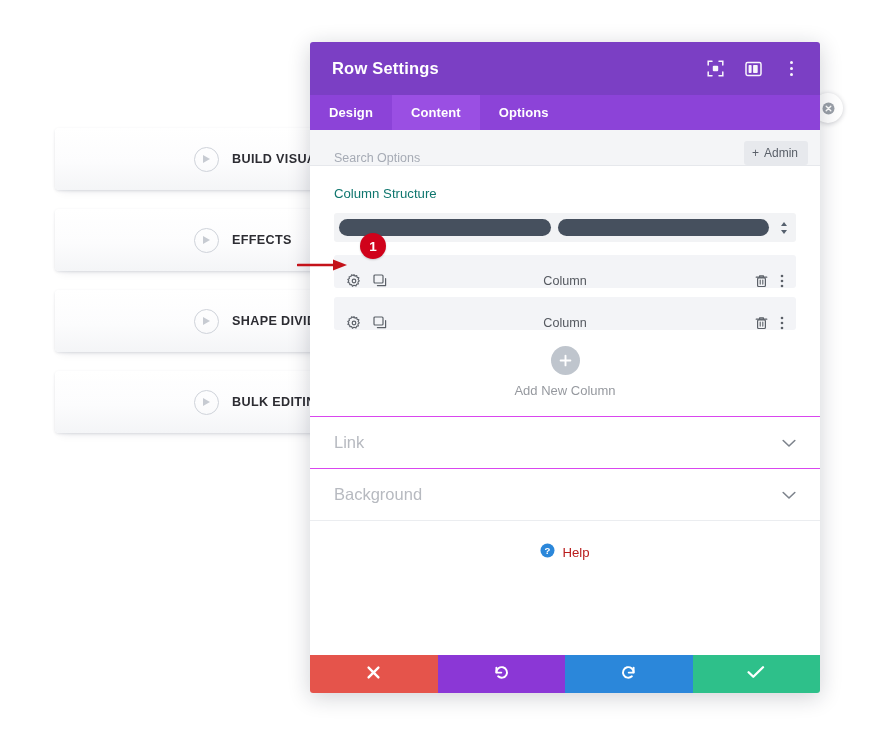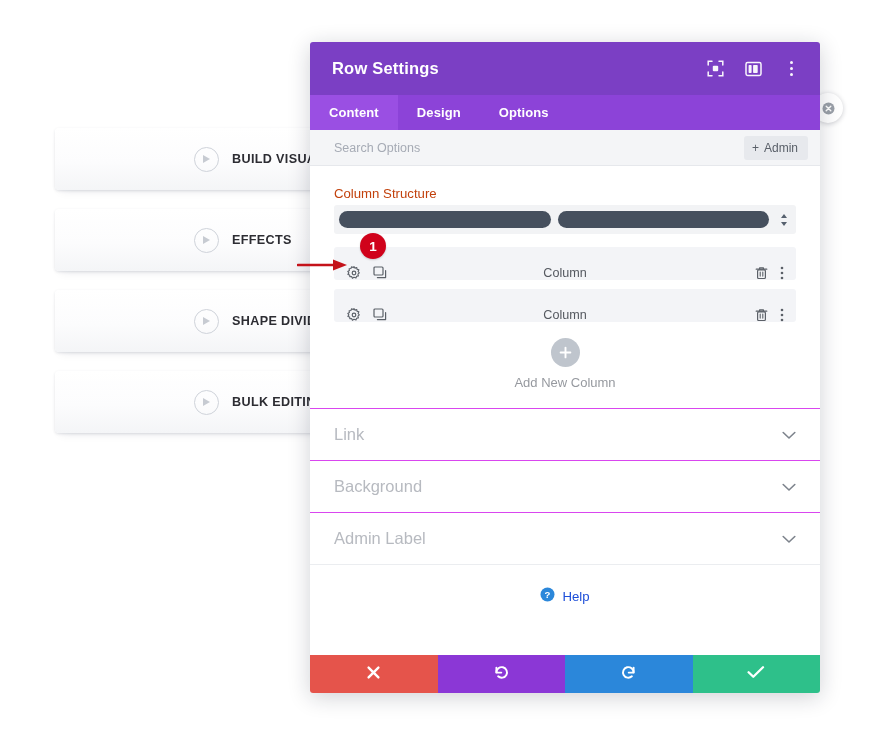--- a/index.html
+++ b/index.html
@@ -67,42 +67,42 @@
     padding: 0 19px; height: 100%;
     display:flex; align-items:center; justify-content:center;
     color:#fff; font-size:13px; font-weight:700; cursor:pointer;
     letter-spacing:.1px;
   }
   .tab.active { background: #9a4fe3; }
 
   .searchbar {
     height: 36px; background:#f4f5f7;
     border-bottom: 1px solid #e6e8ec;
-    display:flex; align-items:center;
+    display:flex; align-items:flex-end;
     padding: 0 12px 0 24px; flex:none;
   }
   .search-input {
     border:0; background:transparent; outline:none;
     font-family:"Liberation Sans", sans-serif;
     font-size:12.5px; color:#6c7280; flex:1; padding:0;
   }
   .search-input::placeholder { color:#a6abb5; }
   .filter-btn {
     background:#e7e9ed; border-radius:3px;
     font-size:12px; color:#5a6069; font-weight:400;
     padding: 5px 10px 5px 8px; display:flex; align-items:center; gap:5px;
     cursor:pointer; white-space:nowrap;
   }
   .filter-plus { font-size:12px; line-height:1; }
 
   .modal-body { flex:1; overflow:hidden; background:#fff; }
 
   .section-pad { padding: 20px 24px 18px 24px; }
   .field-label {
-    font-size:13.2px; color:#c2410c; margin-bottom: 4px;
+    font-size:13.2px; color:#0f766e; margin-bottom: 12px;
   }
 
   
   .struct-select {
     height: 29px; background:#f2f3f5; border-radius:3px;
     display:flex; align-items:center; padding: 0 4px 0 5px; gap:7px;
     position:relative; cursor:pointer;
   }
   .struct-col {
     height: 17px; background:#46505e; border-radius:9px;
@@ -140,21 +140,21 @@
     display:flex; align-items:center; padding: 0 24px;
     cursor:pointer;
   }
   .toggle-title { flex:1; font-size:16.5px; color:#b7bac0; font-weight:400; }
 
   .help-row {
     border-top:1px solid #ebedf0;
     padding: 22px 0 0 0; text-align:center;
   }
   .help-inline { display:inline-flex; align-items:center; gap:7px; cursor:pointer; }
-  .help-text { font-size:13.2px; color:#1d4ed8; }
+  .help-text { font-size:13.2px; color:#b91c1c; }
 
   .actionbar { height: 38px; display:flex; flex:none; }
   .act { flex:1; display:flex; align-items:center; justify-content:center; cursor:pointer; }
   .act.cancel { background:#e5544b; }
   .act.undo   { background:#8b37d6; }
   .act.redo   { background:#2b87da; }
   .act.save   { background:#2ec08a; }
 
   
   .close-btn {
@@ -258,22 +258,22 @@
           <svg width="5" height="17" viewBox="0 0 5 17">
             <circle cx="2.5" cy="2.5" r="1.5" fill="#ffffff"></circle>
             <circle cx="2.5" cy="8.5" r="1.5" fill="#ffffff"></circle>
             <circle cx="2.5" cy="14.5" r="1.5" fill="#ffffff"></circle>
           </svg>
         </span>
       </div>
     </div>
 
     <div class="tabbar">
+      <div class="tab">Design</div>
       <div class="tab active">Content</div>
-      <div class="tab">Design</div>
       <div class="tab">Options</div>
     </div>
 
     <div class="searchbar">
       <input class="search-input" type="text" placeholder="Search Options" style="">
       <div class="filter-btn">
         <span class="filter-plus">+</span>
         <span>Admin</span>
       </div>
     </div>
@@ -389,28 +389,20 @@
 
       <div class="toggle-row">
         <span class="toggle-title">Background</span>
         <span>
           <svg width="14" height="9" viewBox="0 0 14 9">
               <path d="M1.2 1.5 L7 7 L12.8 1.5" stroke="#7d838c" stroke-width="1.6" fill="none" stroke-linecap="round" stroke-linejoin="round"></path>
             </svg>
         </span>
       </div>
 
-      <div class="toggle-row">
-        <span class="toggle-title">Admin Label</span>
-        <span>
-          <svg width="14" height="9" viewBox="0 0 14 9">
-              <path d="M1.2 1.5 L7 7 L12.8 1.5" stroke="#7d838c" stroke-width="1.6" fill="none" stroke-linecap="round" stroke-linejoin="round"></path>
-            </svg>
-        </span>
-      </div>
 
       <div class="help-row">
         <span class="help-inline">
           <span>
             <svg width="15" height="15" viewBox="0 0 15 15">
               <circle cx="7.5" cy="7.5" r="7" fill="#2b87da"></circle>
               <text x="7.5" y="11.1" font-family="Liberation Sans, sans-serif" font-size="9.6" font-weight="700" fill="#fff" text-anchor="middle">?</text>
             </svg>
           </span>
           <span class="help-text">Help</span>

